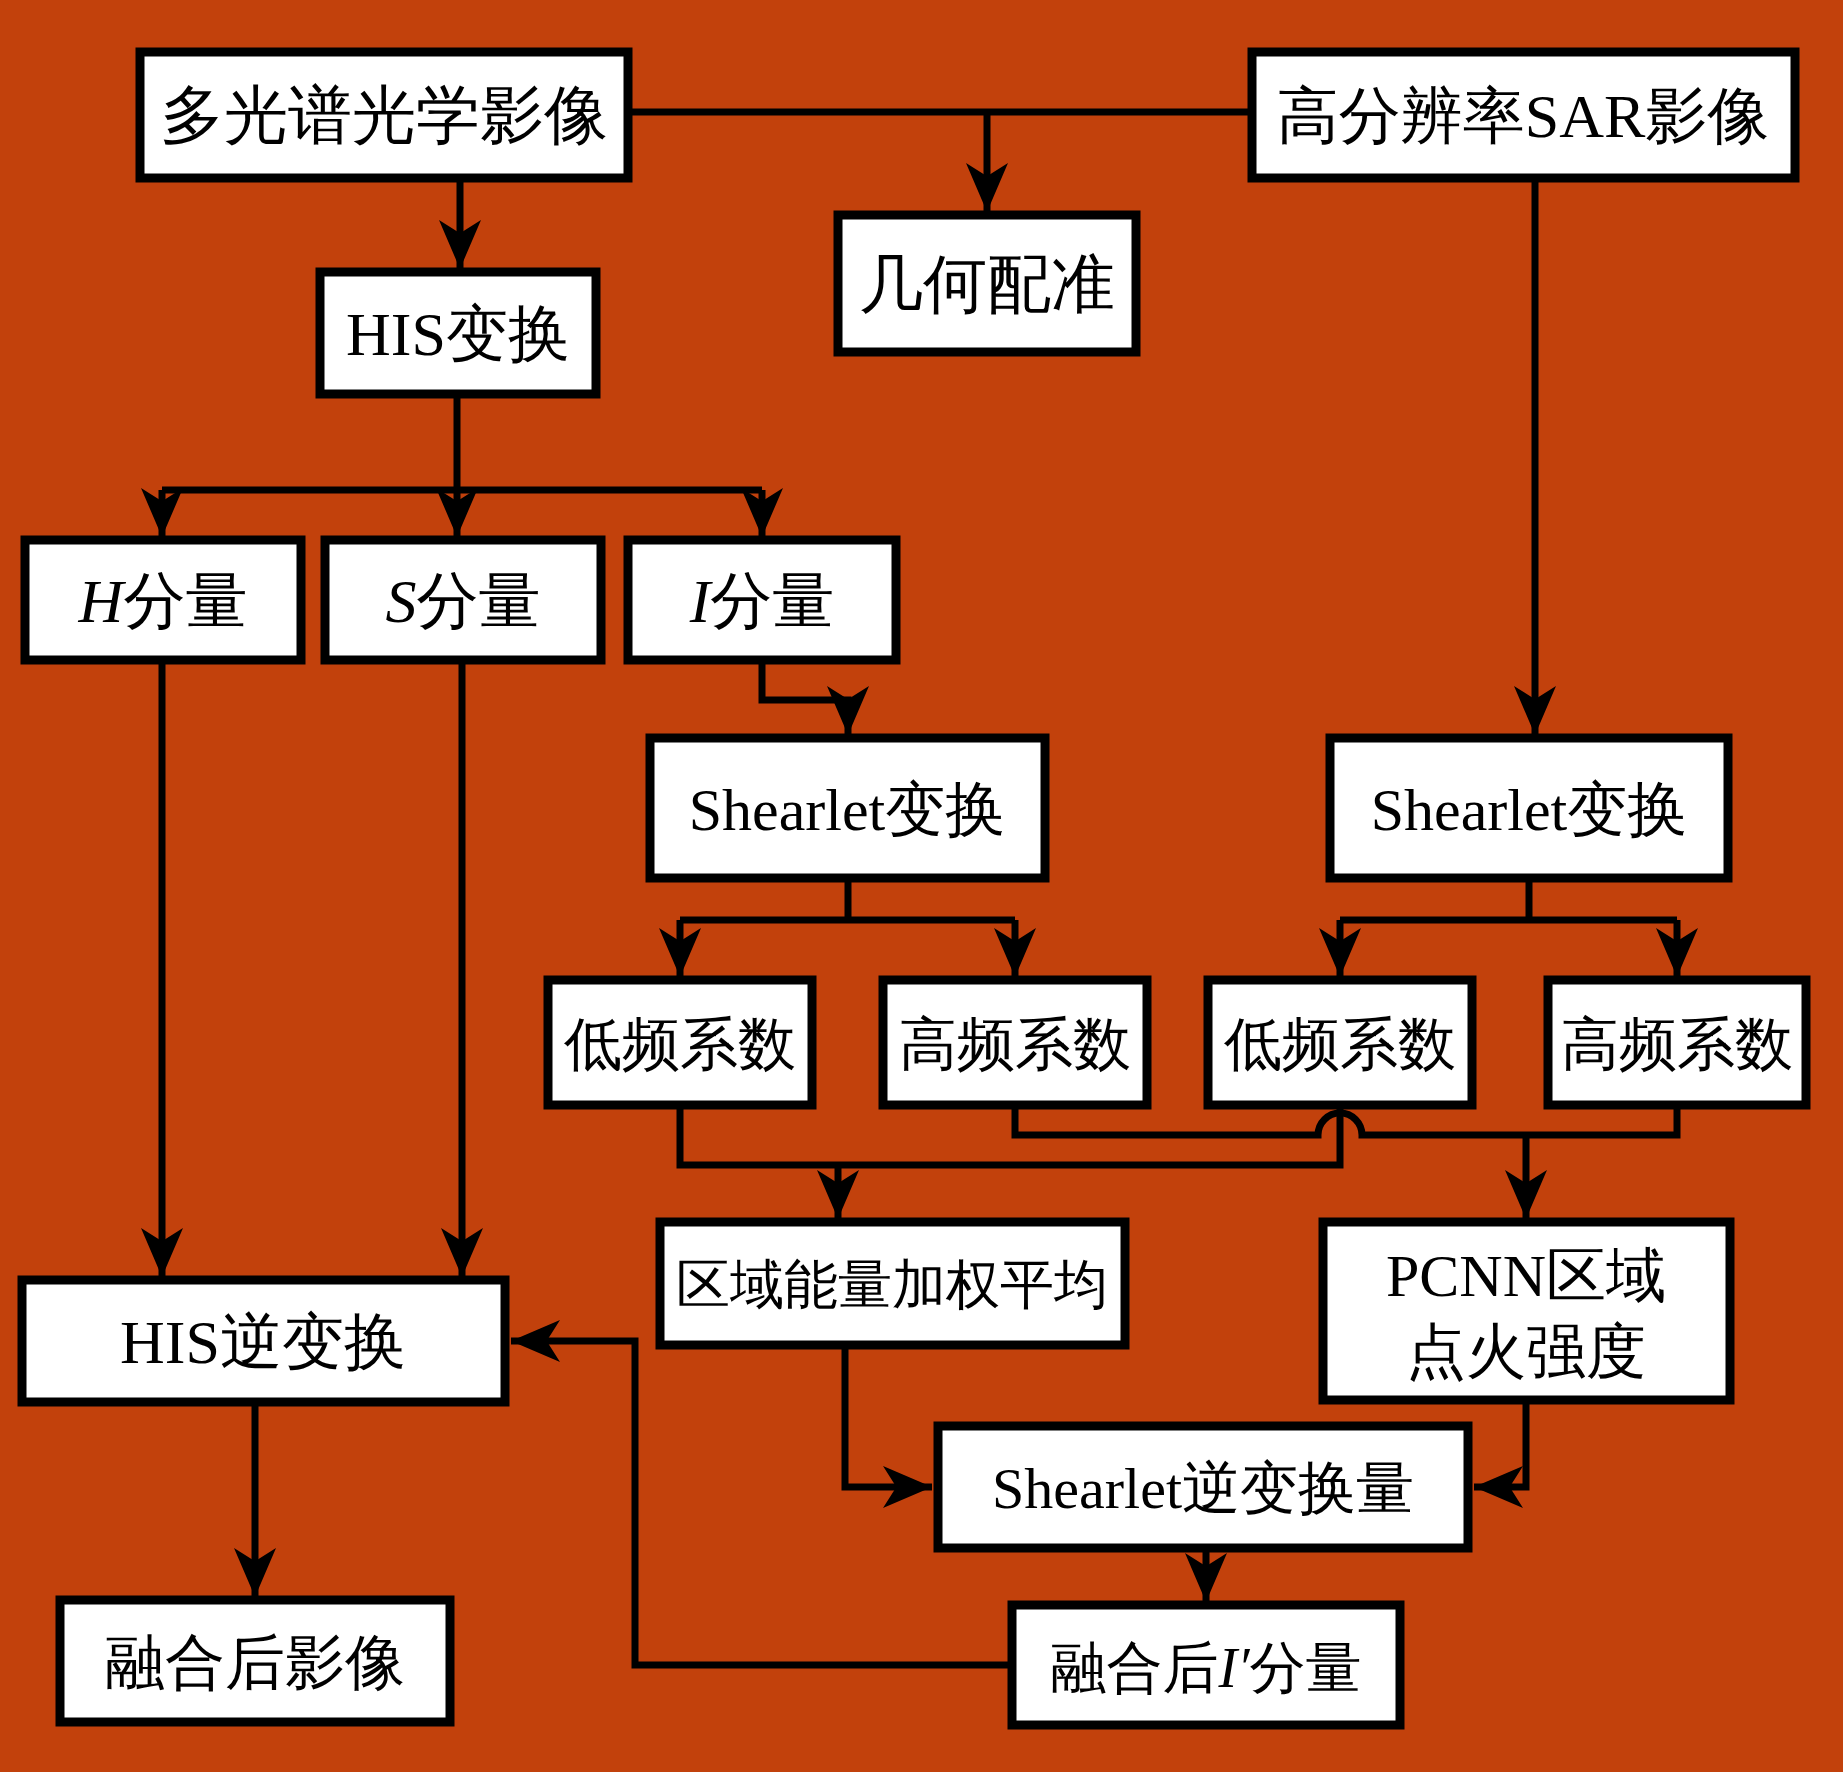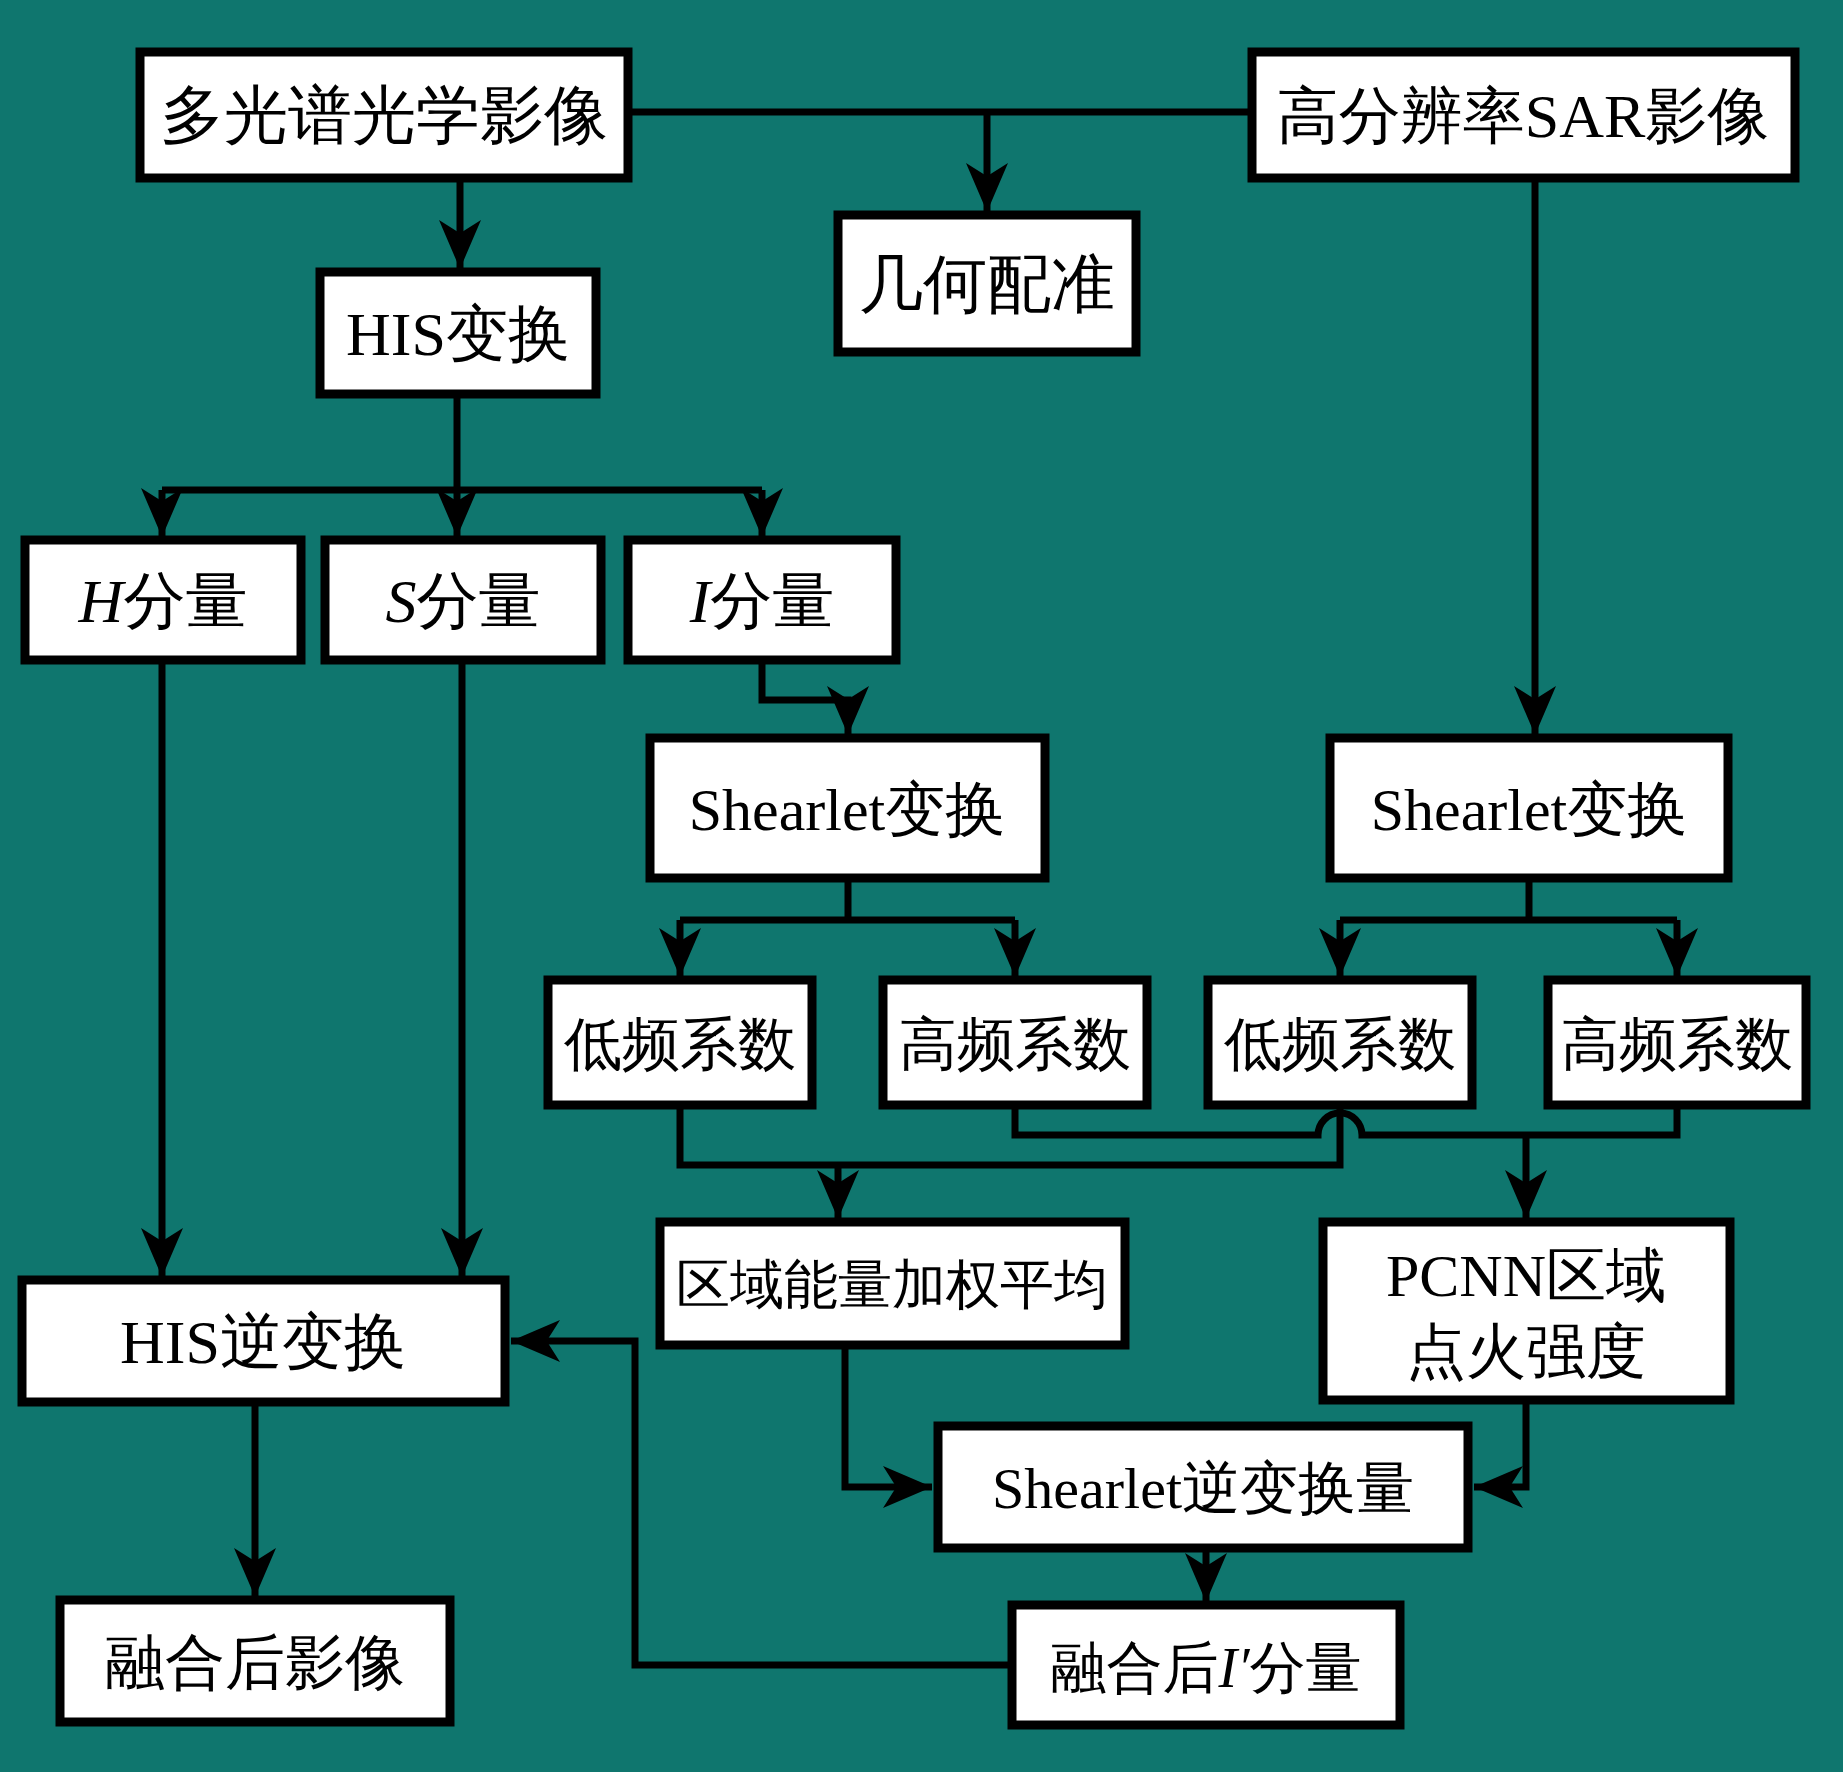--- a/index.html
+++ b/index.html
@@ -4,21 +4,21 @@
 <style>
   html, body {
     margin: 0;
     padding: 0;
     background: #ffffff;
   }
   .canvas {
     width: 1843px;
     height: 1772px;
     position: relative;
-    background: #0f766e;
+    background: #c2410c;
     overflow: hidden;
   }
   svg { display: block; }
   .node-box {
     fill: #ffffff;
     stroke: #000000;
     stroke-width: 9;
   }
   .edge {
     fill: none;

